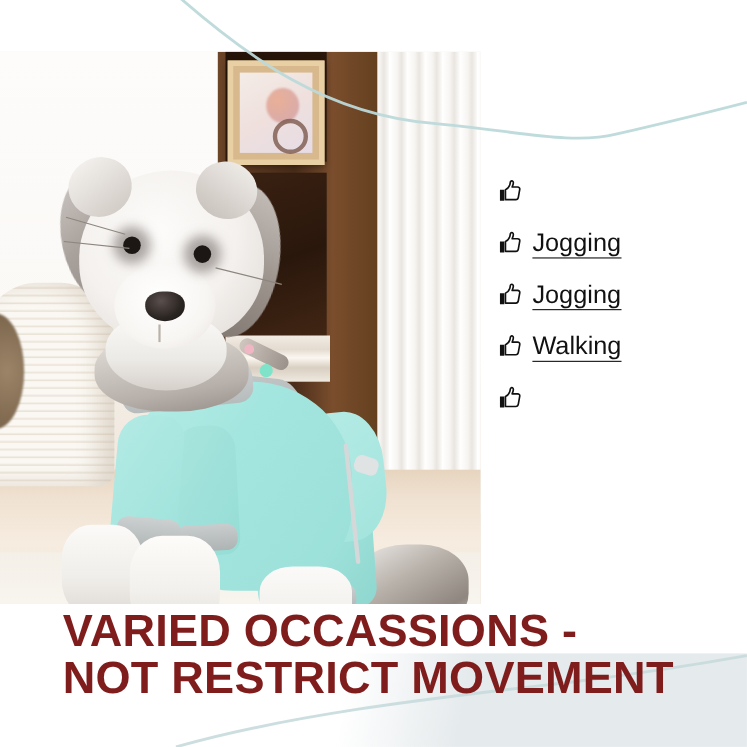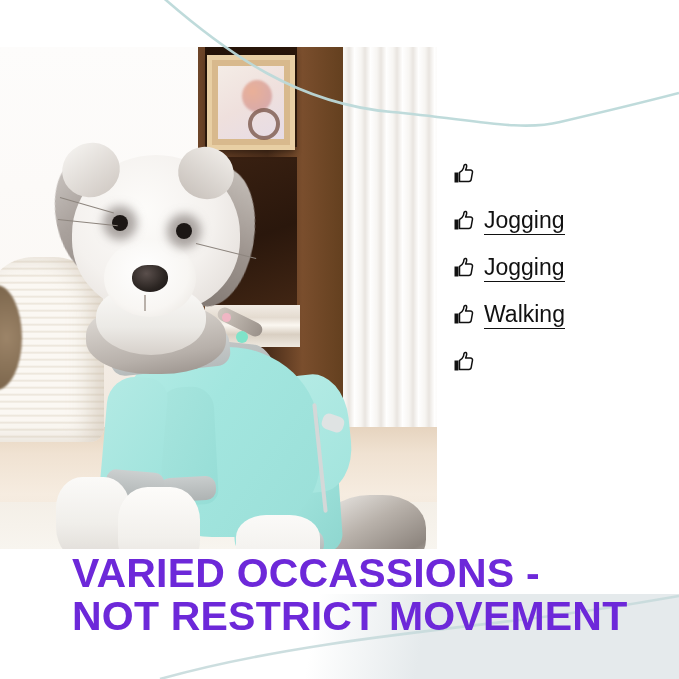--- a/index.html
+++ b/index.html
@@ -131,23 +131,23 @@
   
 
   
   .feature-list{position:absolute;left:452px;top:150px;width:227px;}
   .feature-row{display:flex;align-items:center;height:47px;}
   .thumb-icon{width:24px;height:24px;flex:0 0 24px;margin-right:8px;display:block;}
   .feature-label{font-size:23px;line-height:26px;color:#111;white-space:nowrap;
                  border-bottom:1.5px solid #111;padding-bottom:1px;}
 
   
-  .headline{position:absolute;left:72px;top:552px;width:600px;
+  .headline{position:absolute;left:57px;top:552px;width:600px;
             font-size:41px;font-weight:bold;line-height:43px;letter-spacing:.2px;
-            color:#6d28d9;}
+            color:#7f1d1d;}
   .headline div{white-space:nowrap;}
 </style>
 </head>
 <body>
 
 <div id="canvas">
 
   <div class="pale-panel2"></div>
 
   <div class="photo">

